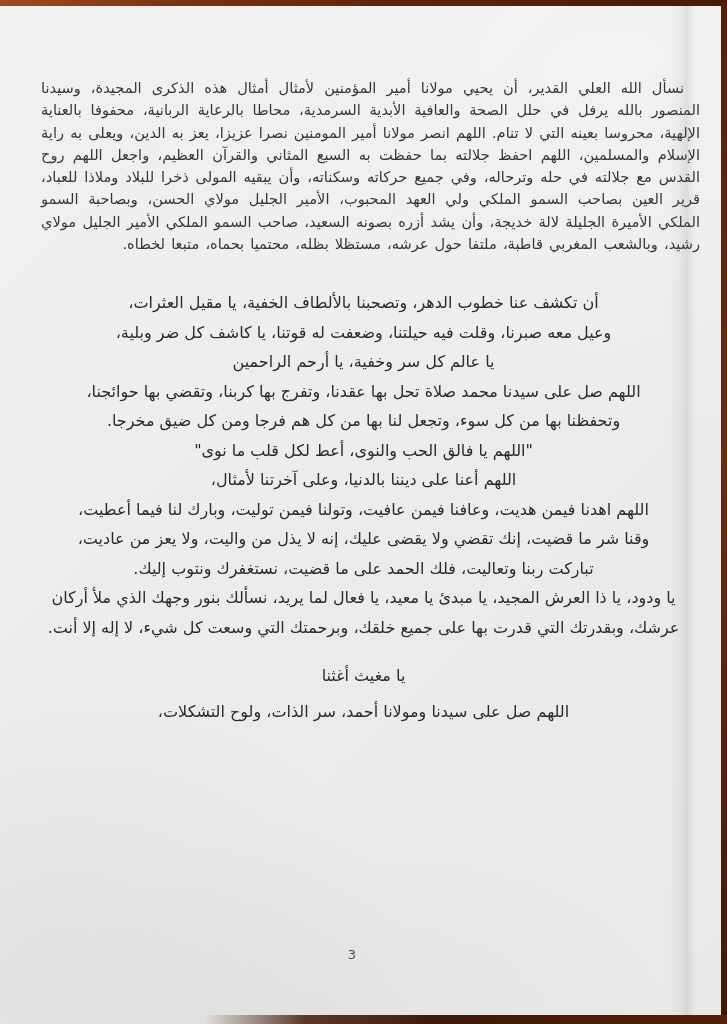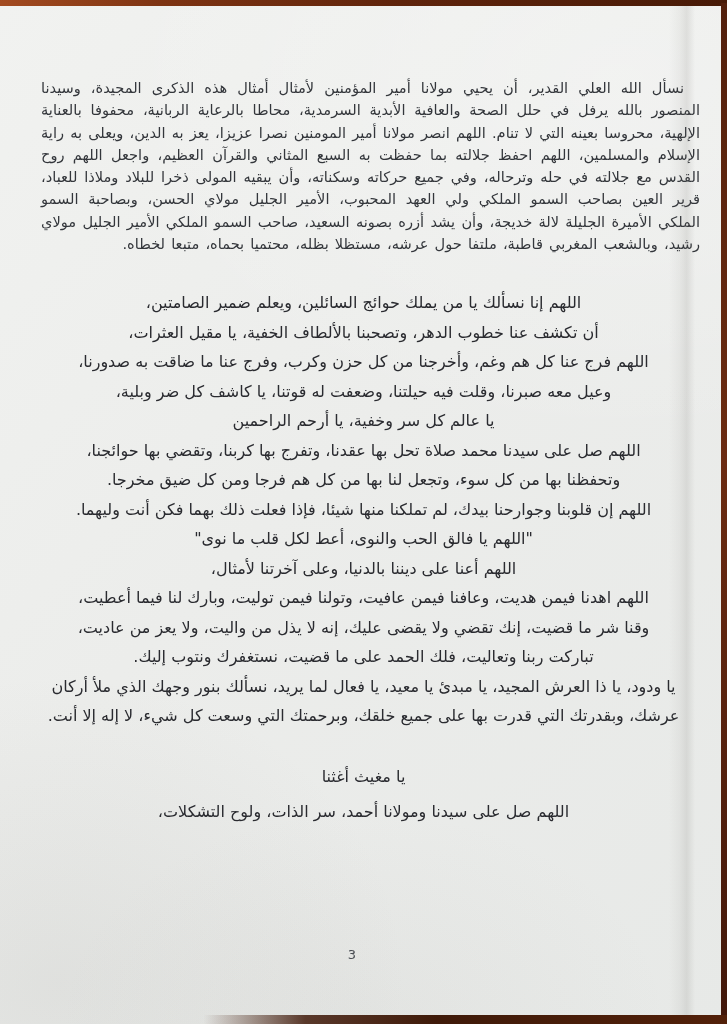--- a/index.html
+++ b/index.html
@@ -81,21 +81,21 @@
     right: 18px;
     direction: rtl;
     text-align: center;
     color: #2a2b30;
   }
   .prayer-line {
     font-size: 16px;
     line-height: 29.5px;
     white-space: nowrap;
   }
-  .gap-lg { margin-top: 31px; }
+  .gap-lg { margin-top: 19px; }
   .gap-md { margin-top: 6px; }
   .page-number {
     position: absolute;
     top: 946px;
     left: 340px;
     width: 24px;
     text-align: center;
     font-size: 13px;
     line-height: 18px;
     color: #494d53;
@@ -103,28 +103,25 @@
 </style>
 </head>
 <body>
 
 <div class="photo">
   <div class="paper">
 
     <p class="intro">نسأل الله العلي القدير، أن يحيي مولانا أمير المؤمنين لأمثال أمثال هذه الذكرى المجيدة، وسيدنا المنصور بالله يرفل في حلل الصحة والعافية الأبدية السرمدية، محاطا بالرعاية الربانية، محفوفا بالعناية الإلهية، محروسا بعينه التي لا تنام. اللهم انصر مولانا أمير المومنين نصرا عزيزا، يعز به الدين، ويعلى به راية الإسلام والمسلمين، اللهم احفظ جلالته بما حفظت به السبع المثاني والقرآن العظيم، واجعل اللهم روح القدس مع جلالته في حله وترحاله، وفي جميع حركاته وسكناته، وأن يبقيه المولى ذخرا للبلاد وملاذا للعباد، قرير العين بصاحب السمو الملكي ولي العهد المحبوب، الأمير الجليل مولاي الحسن، وبصاحبة السمو الملكي الأميرة الجليلة لالة خديجة، وأن يشد أزره بصونه السعيد، صاحب السمو الملكي الأمير الجليل مولاي رشيد، وبالشعب المغربي قاطبة، ملتفا حول عرشه، مستظلا بظله، محتميا بحماه، متبعا لخطاه.</p>
 
     <div class="prayers">
-      <div class="prayer-line">اللهم إنا نسألك يا من يملك حوائج السائلين، ويعلم ضمير الصامتين،</div>
       <div class="prayer-line">أن تكشف عنا خطوب الدهر، وتصحبنا بالألطاف الخفية، يا مقيل العثرات،</div>
-      <div class="prayer-line">اللهم فرج عنا كل هم وغم، وأخرجنا من كل حزن وكرب، وفرج عنا ما ضاقت به صدورنا،</div>
       <div class="prayer-line">وعيل معه صبرنا، وقلت فيه حيلتنا، وضعفت له قوتنا، يا كاشف كل ضر وبلية،</div>
       <div class="prayer-line">يا عالم كل سر وخفية، يا أرحم الراحمين</div>
       <div class="prayer-line">اللهم صل على سيدنا محمد صلاة تحل بها عقدنا، وتفرج بها كربنا، وتقضي بها حوائجنا،</div>
       <div class="prayer-line">وتحفظنا بها من كل سوء، وتجعل لنا بها من كل هم فرجا ومن كل ضيق مخرجا.</div>
-      <div class="prayer-line">اللهم إن قلوبنا وجوارحنا بيدك، لم تملكنا منها شيئا، فإذا فعلت ذلك بهما فكن أنت وليهما.</div>
       <div class="prayer-line">"اللهم يا فالق الحب والنوى، أعط لكل قلب ما نوى"</div>
       <div class="prayer-line">اللهم أعنا على ديننا بالدنيا، وعلى آخرتنا لأمثال،</div>
       <div class="prayer-line">اللهم اهدنا فيمن هديت، وعافنا فيمن عافيت، وتولنا فيمن توليت، وبارك لنا فيما أعطيت،</div>
       <div class="prayer-line">وقنا شر ما قضيت، إنك تقضي ولا يقضى عليك، إنه لا يذل من واليت، ولا يعز من عاديت،</div>
       <div class="prayer-line">تباركت ربنا وتعاليت، فلك الحمد على ما قضيت، نستغفرك ونتوب إليك.</div>
       <div class="prayer-line">يا ودود، يا ذا العرش المجيد، يا مبدئ يا معيد، يا فعال لما يريد، نسألك بنور وجهك الذي ملأ أركان</div>
       <div class="prayer-line">عرشك، وبقدرتك التي قدرت بها على جميع خلقك، وبرحمتك التي وسعت كل شيء، لا إله إلا أنت.</div>
       <div class="prayer-line gap-lg">يا مغيث أغثنا</div>
       <div class="prayer-line gap-md">اللهم صل على سيدنا ومولانا أحمد، سر الذات، ولوح التشكلات،</div>
     </div>

